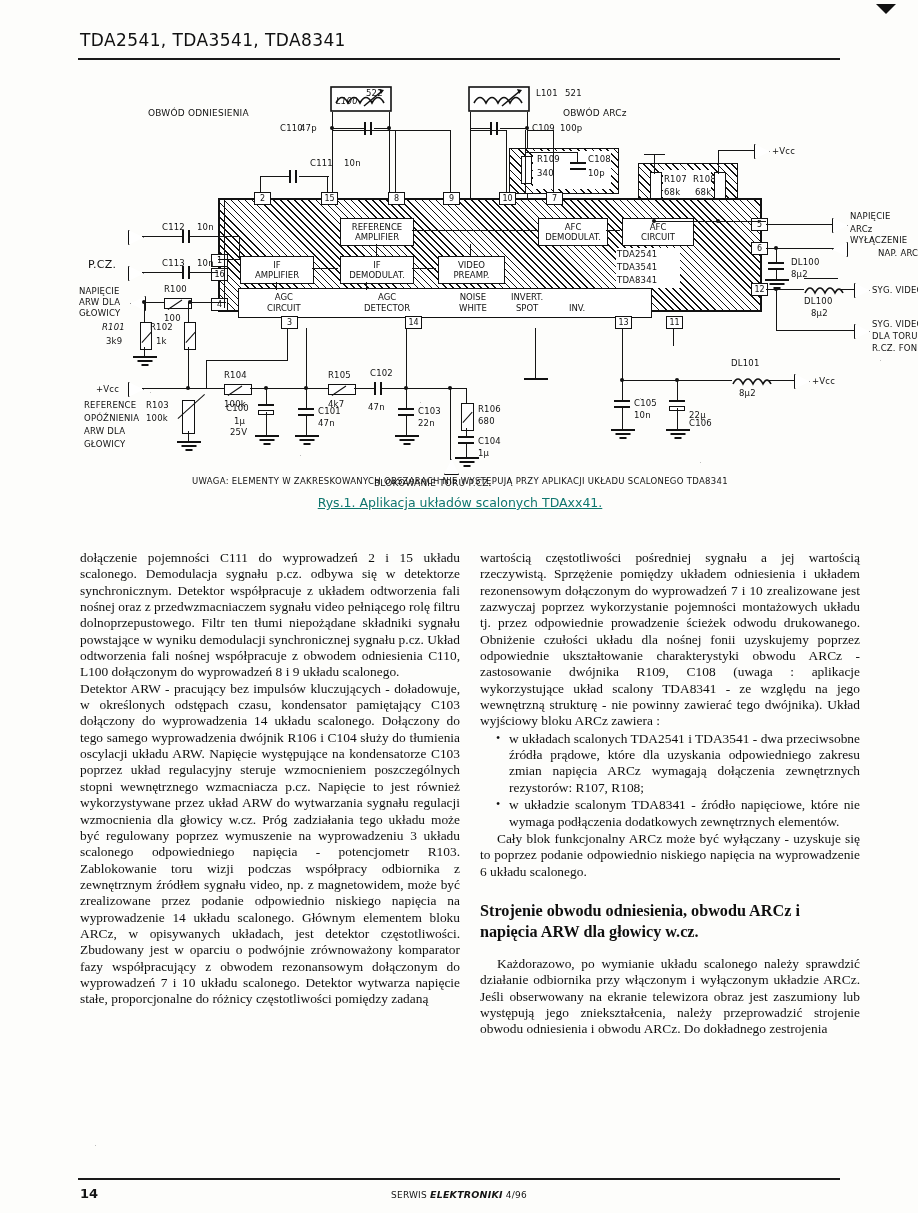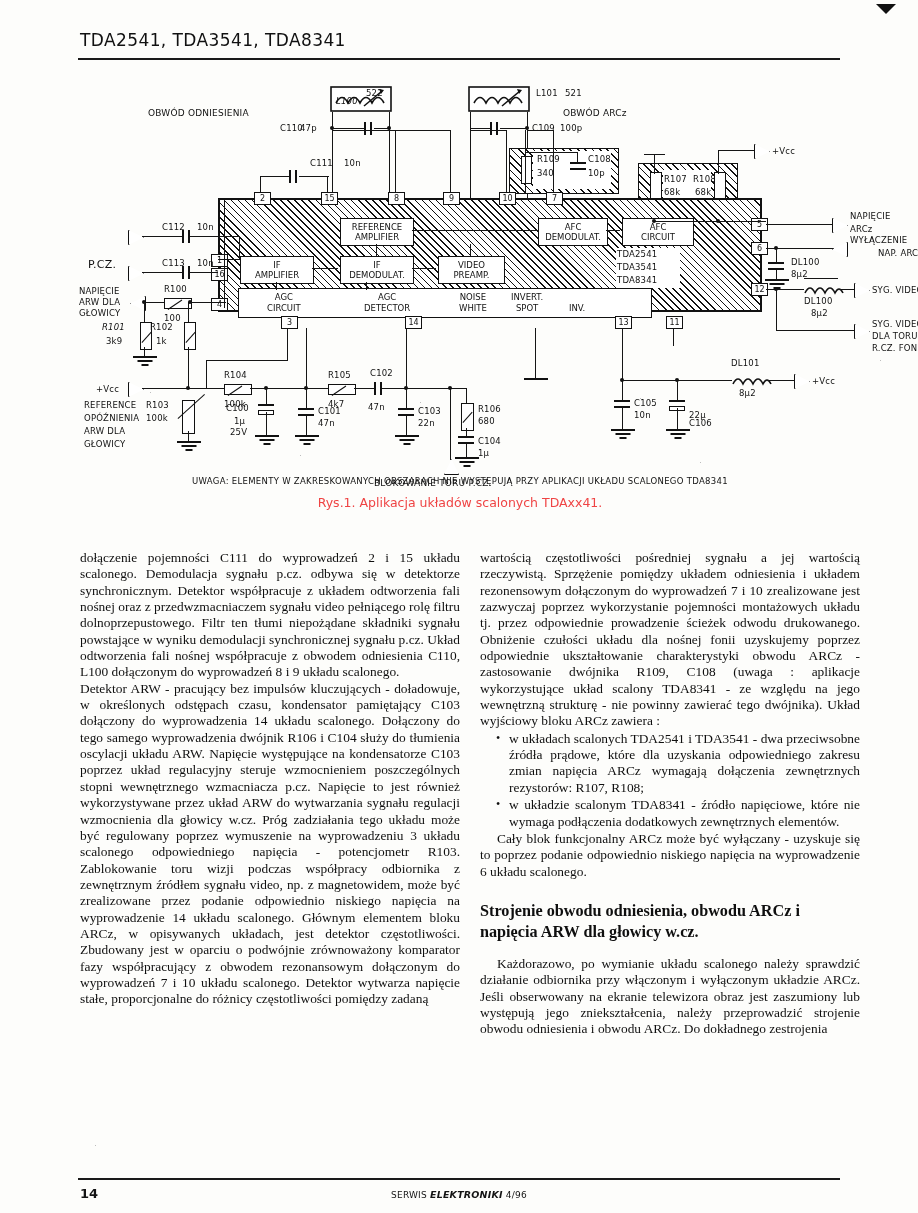--- a/index.html
+++ b/index.html
@@ -94,21 +94,21 @@
   .coil { position:absolute; }
   .coil svg { display:block; }
 
   
   #note-line {
     position:absolute; left:78px; top:476px; width:764px; text-align:center;
     font-family:"DejaVu Sans", sans-serif; font-size:8.5px; letter-spacing:.3px; color:#111;
   }
   #fig-caption {
     position:absolute; left:78px; top:495px; width:764px; text-align:center;
-    font-family:"DejaVu Sans", sans-serif; font-size:12.5px; color:#ef4444;
+    font-family:"DejaVu Sans", sans-serif; font-size:12.5px; color:#0f766e;text-decoration:underline;
   }
 
   
   .col {
     position:absolute; top:550px; width:380px;
     font-size:13.4px; line-height:16.35px; text-align:justify;
     color:#0f0f0f;
   }
   #col-left  { left:80px; }
   #col-right { left:480px; }

